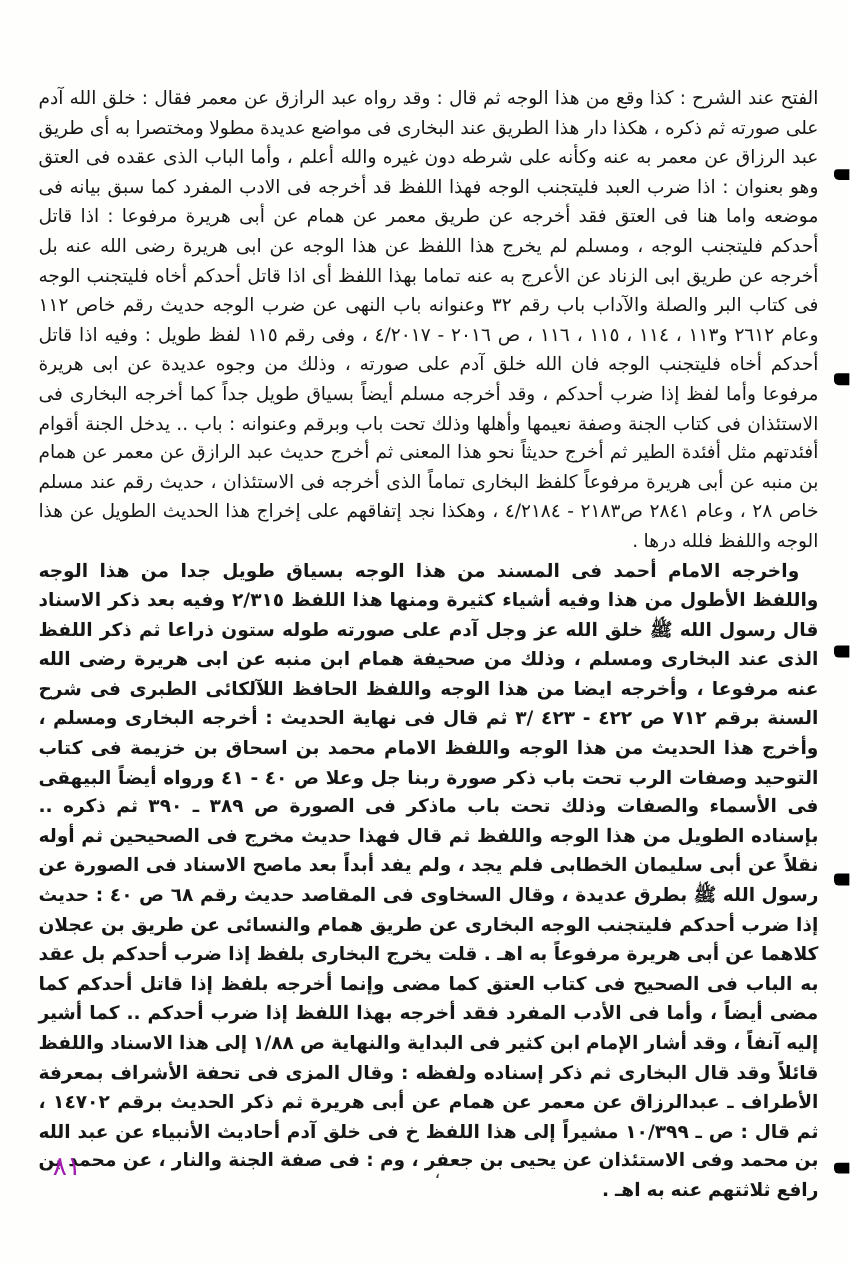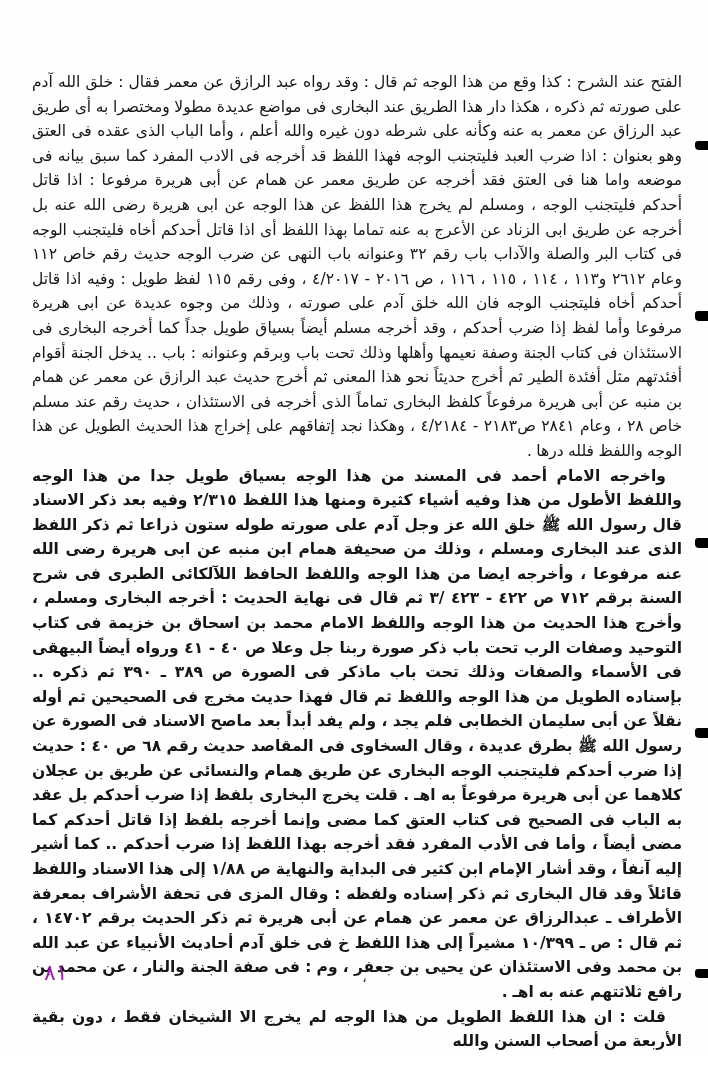--- a/index.html
+++ b/index.html
@@ -68,21 +68,20 @@
   .artifact.a5 { top: 969px; height: 9px; }
 </style>
 </head>
 <body>
 
 <div class="page">
 
   <div class="text-block">
     <p class="para">الفتح عند الشرح : كذا وقع من هذا الوجه ثم قال : وقد رواه عبد الرازق عن معمر فقال : خلق الله آدم على صورته ثم ذكره ، هكذا دار هذا الطريق عند البخارى فى مواضع عديدة مطولا ومختصرا به أى طريق عبد الرزاق عن معمر به عنه وكأنه على شرطه دون غيره والله أعلم ، وأما الباب الذى عقده فى العتق وهو بعنوان : اذا ضرب العبد فليتجنب الوجه فهذا اللفظ قد أخرجه فى الادب المفرد كما سبق بيانه فى موضعه واما هنا فى العتق فقد أخرجه عن طريق معمر عن همام عن أبى هريرة مرفوعا : اذا قاتل أحدكم فليتجنب الوجه ، ومسلم لم يخرج هذا اللفظ عن هذا الوجه عن ابى هريرة رضى الله عنه بل أخرجه عن طريق ابى الزناد عن الأعرج به عنه تماما بهذا اللفظ أى اذا قاتل أحدكم أخاه فليتجنب الوجه فى كتاب البر والصلة والآداب باب رقم ٣٢ وعنوانه باب النهى عن ضرب الوجه حديث رقم خاص ١١٢ وعام ٢٦١٢ و١١٣ ، ١١٤ ، ١١٥ ، ١١٦ ، ص ٢٠١٦ - ٤/٢٠١٧ ، وفى رقم ١١٥ لفظ طويل : وفيه اذا قاتل أحدكم أخاه فليتجنب الوجه فان الله خلق آدم على صورته ، وذلك من وجوه عديدة عن ابى هريرة مرفوعا وأما لفظ إذا ضرب أحدكم ، وقد أخرجه مسلم أيضاً بسياق طويل جداً كما أخرجه البخارى فى الاستئذان فى كتاب الجنة وصفة نعيمها وأهلها وذلك تحت باب وبرقم وعنوانه : باب .. يدخل الجنة أقوام أفئدتهم مثل أفئدة الطير ثم أخرج حديثاً نحو هذا المعنى ثم أخرج حديث عبد الرازق عن معمر عن همام بن منبه عن أبى هريرة مرفوعاً كلفظ البخارى تماماً الذى أخرجه فى الاستئذان ، حديث رقم عند مسلم خاص ٢٨ ، وعام ٢٨٤١ ص٢١٨٣ - ٤/٢١٨٤ ، وهكذا نجد إتفاقهم على إخراج هذا الحديث الطويل عن هذا الوجه واللفظ فلله درها .</p>
     <p class="para indented">واخرجه الامام أحمد فى المسند من هذا الوجه بسياق طويل جدا من هذا الوجه واللفظ الأطول من هذا وفيه أشياء كثيرة ومنها هذا اللفظ ٢/٣١٥ وفيه بعد ذكر الاسناد قال رسول الله ﷺ خلق الله عز وجل آدم على صورته طوله ستون ذراعا ثم ذكر اللفظ الذى عند البخارى ومسلم ، وذلك من صحيفة همام ابن منبه عن ابى هريرة رضى الله عنه مرفوعا ، وأخرجه ايضا من هذا الوجه واللفظ الحافظ اللآلكائى الطبرى فى شرح السنة برقم ٧١٢ ص ٤٢٢ - ٤٢٣ /٣ ثم قال فى نهاية الحديث : أخرجه البخارى ومسلم ، وأخرج هذا الحديث من هذا الوجه واللفظ الامام محمد بن اسحاق بن خزيمة فى كتاب التوحيد وصفات الرب تحت باب ذكر صورة ربنا جل وعلا ص ٤٠ - ٤١ ورواه أيضاً البيهقى فى الأسماء والصفات وذلك تحت باب ماذكر فى الصورة ص ٣٨٩ ـ ٣٩٠ ثم ذكره .. بإسناده الطويل من هذا الوجه واللفظ ثم قال فهذا حديث مخرج فى الصحيحين ثم أوله نقلاً عن أبى سليمان الخطابى فلم يجد ، ولم يفد أبداً بعد ماصح الاسناد فى الصورة عن رسول الله ﷺ بطرق عديدة ، وقال السخاوى فى المقاصد حديث رقم ٦٨ ص ٤٠ : حديث إذا ضرب أحدكم فليتجنب الوجه البخارى عن طريق همام والنسائى عن طريق بن عجلان كلاهما عن أبى هريرة مرفوعاً به اهـ . قلت يخرج البخارى بلفظ إذا ضرب أحدكم بل عقد به الباب فى الصحيح فى كتاب العتق كما مضى وإنما أخرجه بلفظ إذا قاتل أحدكم كما مضى أيضاً ، وأما فى الأدب المفرد فقد أخرجه بهذا اللفظ إذا ضرب أحدكم .. كما أشير إليه آنفاً ، وقد أشار الإمام ابن كثير فى البداية والنهاية ص ١/٨٨ إلى هذا الاسناد واللفظ قائلاً وقد قال البخارى ثم ذكر إسناده ولفظه : وقال المزى فى تحفة الأشراف بمعرفة الأطراف ـ عبدالرزاق عن معمر عن همام عن أبى هريرة ثم ذكر الحديث برقم ١٤٧٠٢ ، ثم قال : ص ـ ١٠/٣٩٩ مشيراً إلى هذا اللفظ خ فى خلق آدم أحاديث الأنبياء عن عبد الله بن محمد وفى الاستئذان عن يحيى بن جعفر ، وم : فى صفة الجنة والنار ، عن محمد بن رافع ثلاثتهم عنه به اهـ .</p>
-    <p class="para indented">قلت : ان هذا اللفظ الطويل من هذا الوجه لم يخرج الا الشيخان فقط ، دون بقية الأربعة من أصحاب السنن والله</p>
   </div>
 
   <div class="page-number">٨١</div>
 
   <div class="stray-mark">،</div>
 
   <div class="artifact a1"></div>
   <div class="artifact a2"></div>
   <div class="artifact a3"></div>
   <div class="artifact a4"></div>

